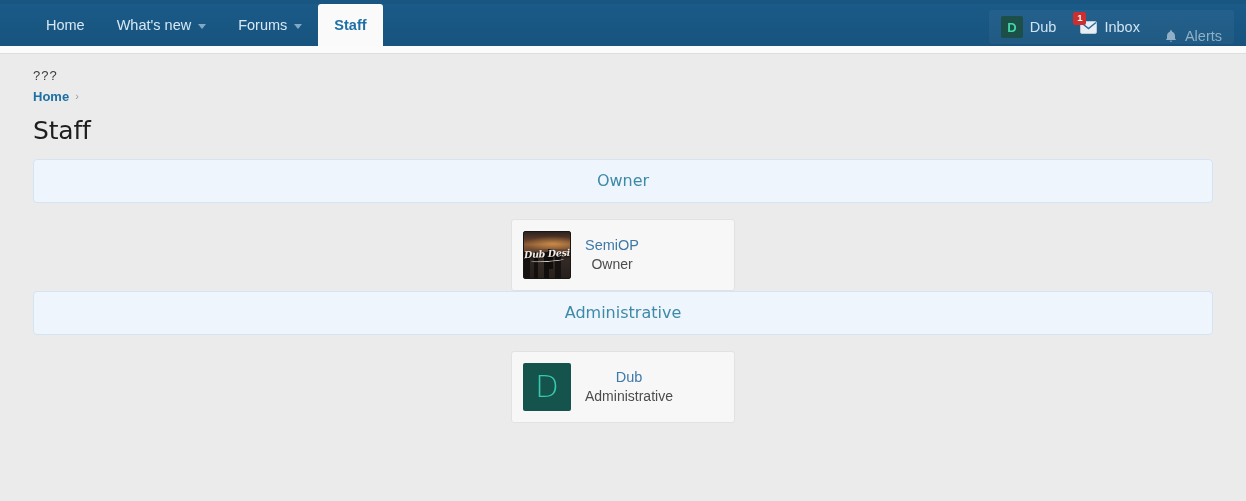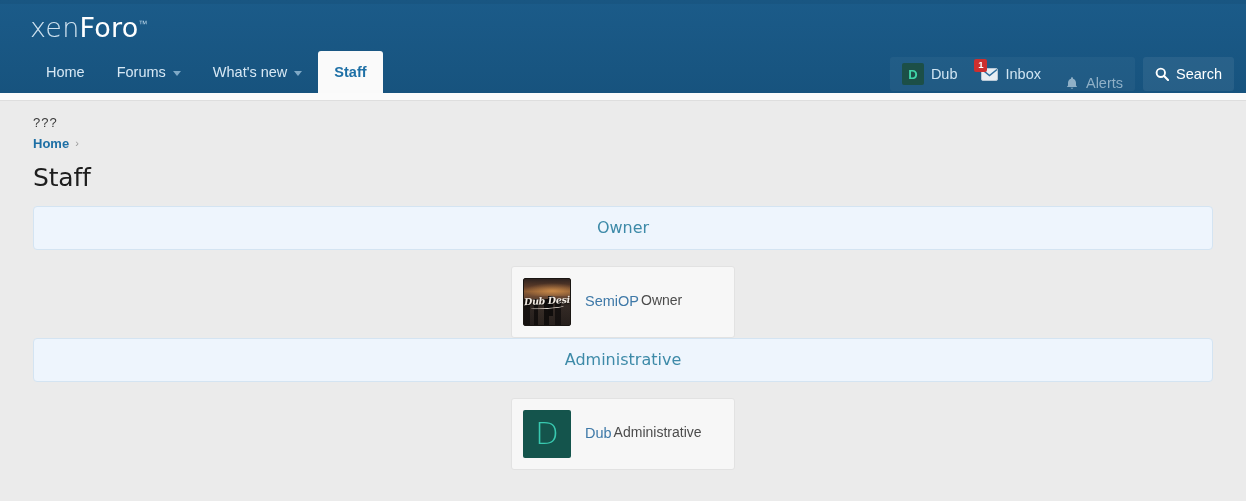--- a/index.html
+++ b/index.html
@@ -309,21 +309,21 @@
     position: absolute;
     left: 16%;
     right: 12%;
     top: 58%;
     height: 4px;
     border-bottom: 1.5px solid #efe6dc;
     border-radius: 0 0 60% 40%;
     transform: rotate(-3deg);
   }
 
-  .member-meta { display: flex; flex-direction: row; gap: 2px; }
+  .member-meta { display: flex; flex-direction: column; gap: 2px; align-items: center; }
   .member-name {
     color: #3f79a8;
     font-size: 14.5px;
     line-height: 1.25;
   }
   .member-title {
     color: #4c4c4c;
     font-size: 14px;
     line-height: 1.25;
   }
@@ -331,40 +331,35 @@
   .section-block + .section-block { }
 
   svg { display: block; }
 </style>
 </head>
 <body>
 
 <div class="header">
   <div class="header-topstrip"></div>
 
-  <div class="logo-bar">
-    <div class="logo">
-      <span class="logo-light">xen</span><span class="logo-strong">Foro</span><span class="logo-tm">™</span>
-    </div>
-  </div>
 
   <div class="nav-bar">
     <div class="nav-left">
 
       <a class="nav-tab">
         <span>Home</span>
       </a>
 
       <a class="nav-tab">
-        <span>Forums</span>
+        <span>What's new</span>
         <span class="caret"></span>
       </a>
 
       <a class="nav-tab">
-        <span>What's new</span>
+        <span>Forums</span>
         <span class="caret"></span>
       </a>
 
 
       <a class="nav-tab active">
         <span>Staff</span>
       </a>
     </div>
 
     <div class="nav-right">
@@ -392,29 +387,20 @@
           <span>
             <svg width="14" height="15" viewBox="0 0 14 15">
               <path d="M7 1.2c-.6 0-1 .4-1 1v.5C4.2 3.2 3 4.8 3 6.8v2.6L1.8 11h10.4L11 9.4V6.8c0-2-1.2-3.6-3-4.1v-.5c0-.6-.4-1-1-1z" fill="#8fb0c7"></path>
               <path d="M5.6 11.8a1.5 1.5 0 0 0 2.8 0z" fill="#8fb0c7"></path>
             </svg>
           </span>
           <span>Alerts</span>
         </div>
       </div>
 
-      <div class="nav-item search-btn">
-        <span>
-          <svg width="14" height="14" viewBox="0 0 14 14">
-            <circle cx="5.8" cy="5.8" r="4.2" fill="none" stroke="#ffffff" stroke-width="1.9"></circle>
-            <line x1="9.1" y1="9.1" x2="13" y2="13" stroke="#ffffff" stroke-width="2.1" stroke-linecap="round"></line>
-          </svg>
-        </span>
-        <span>Search</span>
-      </div>
     </div>
   </div>
 </div>
 
 <div class="sub-strip"></div>
 
 <div class="page">
 
   <div class="missing-phrase">???</div>
 

